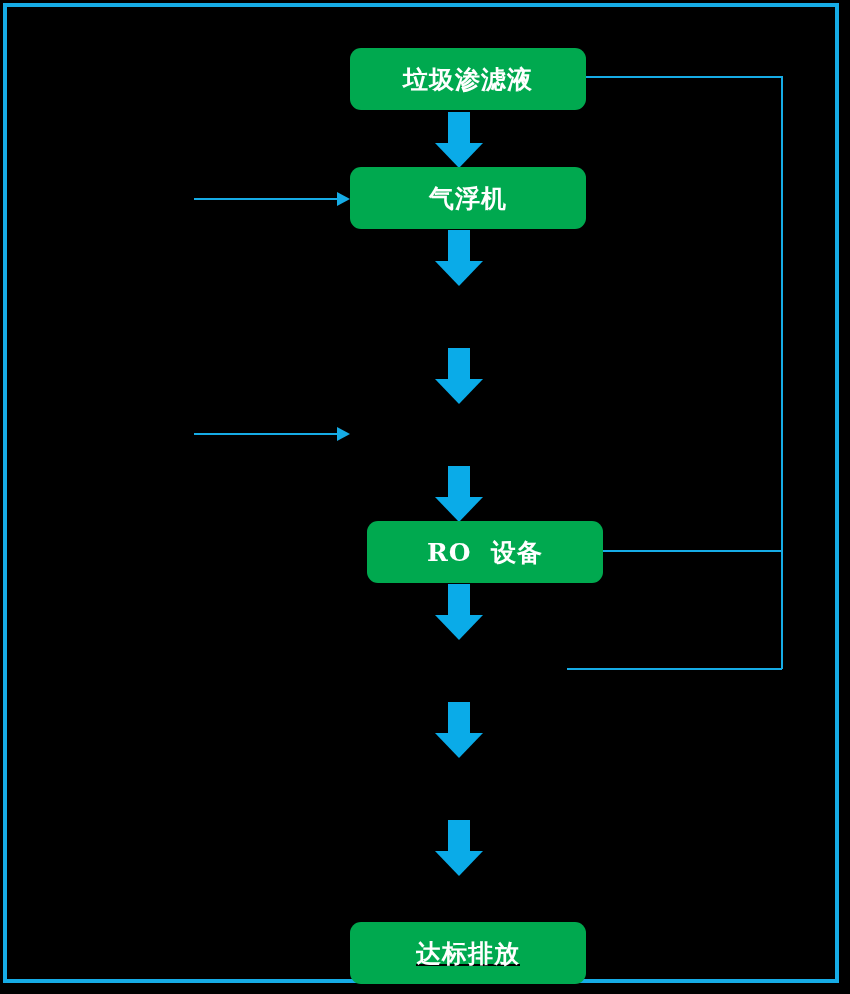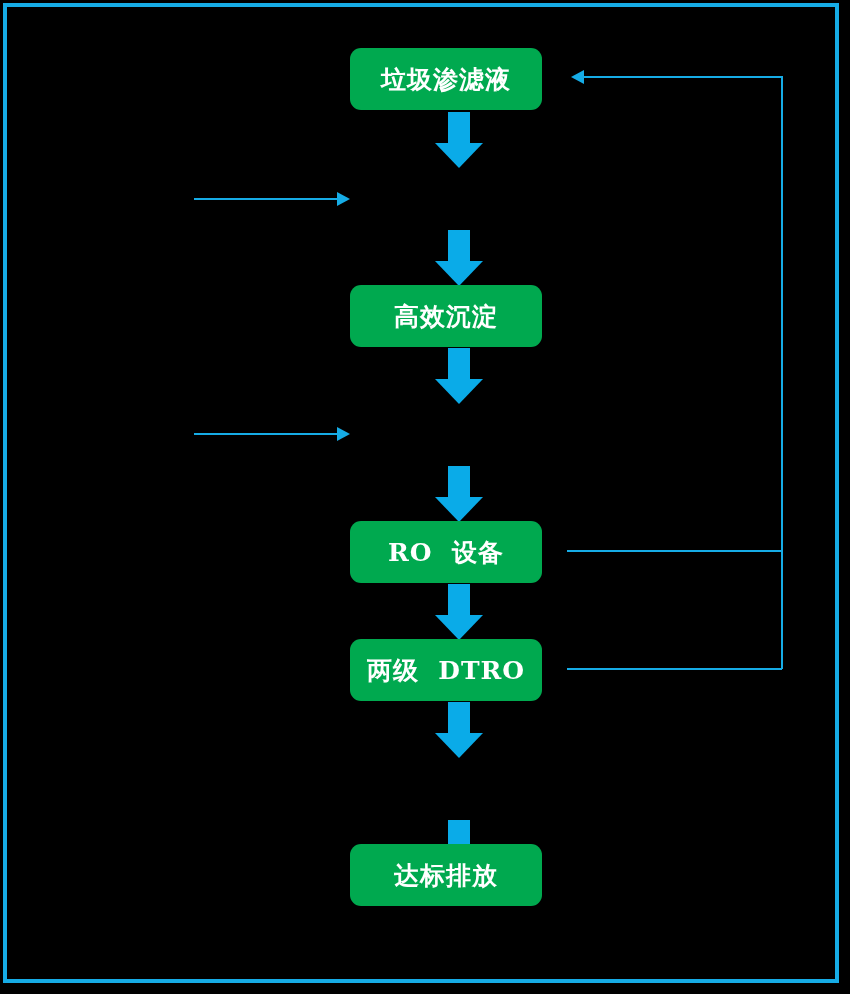--- a/index.html
+++ b/index.html
@@ -30,21 +30,21 @@
     height: 980px;
     border: 4px solid #16ace6;
     box-sizing: border-box;
     background: #000000;
   }
 
   
   .node {
     position: absolute;
     left: 350px;
-    width: 192px;
+    width: 236px;
     height: 62px;
     background: #00a94f;
     border-radius: 11px;
     display: flex;
     align-items: center;
     justify-content: center;
     box-sizing: border-box;
   }
   .node-label {
     color: #ffffff;
@@ -158,26 +158,23 @@
     <div class="head"></div>
   </div>
   <div class="blockarrow" style="top:820px;">
     <div class="shaft"></div>
     <div class="head"></div>
   </div>
 
   <div class="node" style="top:48px;">
     <span class="node-label">垃圾渗滤液</span>
   </div>
-  <div class="node" style="top:285px;">
-    <span class="node-label">高效沉淀</span>
+  <div class="node" style="top:167px;">
+    <span class="node-label">气浮机</span>
   </div>
-  <div class="node" style="top:521px;">
+  <div class="node" style="top:521px;margin-left:17px;">
     <span class="node-label">RO  设备</span>
   </div>
-  <div class="node" style="top:639px;">
-    <span class="node-label">两级  DTRO</span>
-  </div>
-  <div class="node" style="top:844px;">
+  <div class="node" style="top:922px;text-decoration:underline;">
     <span class="node-label">达标排放</span>
   </div>
 
 </div>
 
 </body></html>

